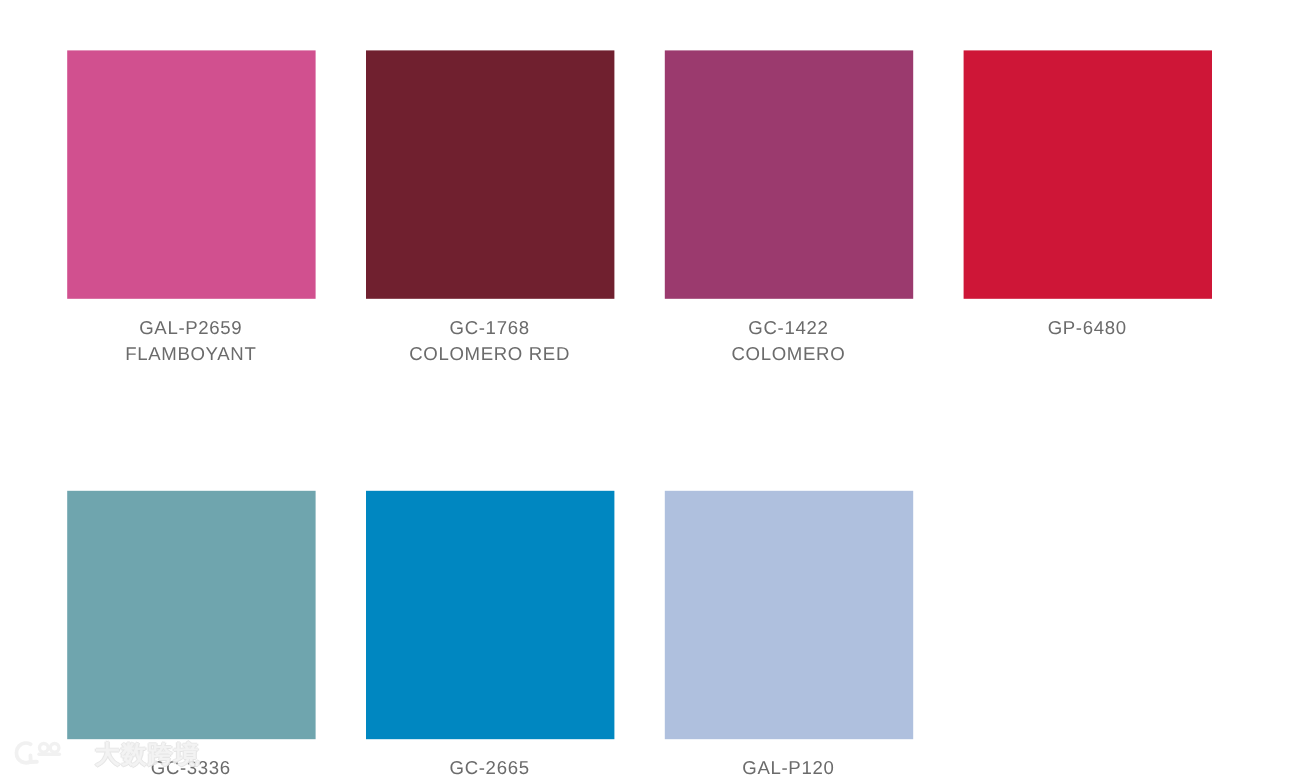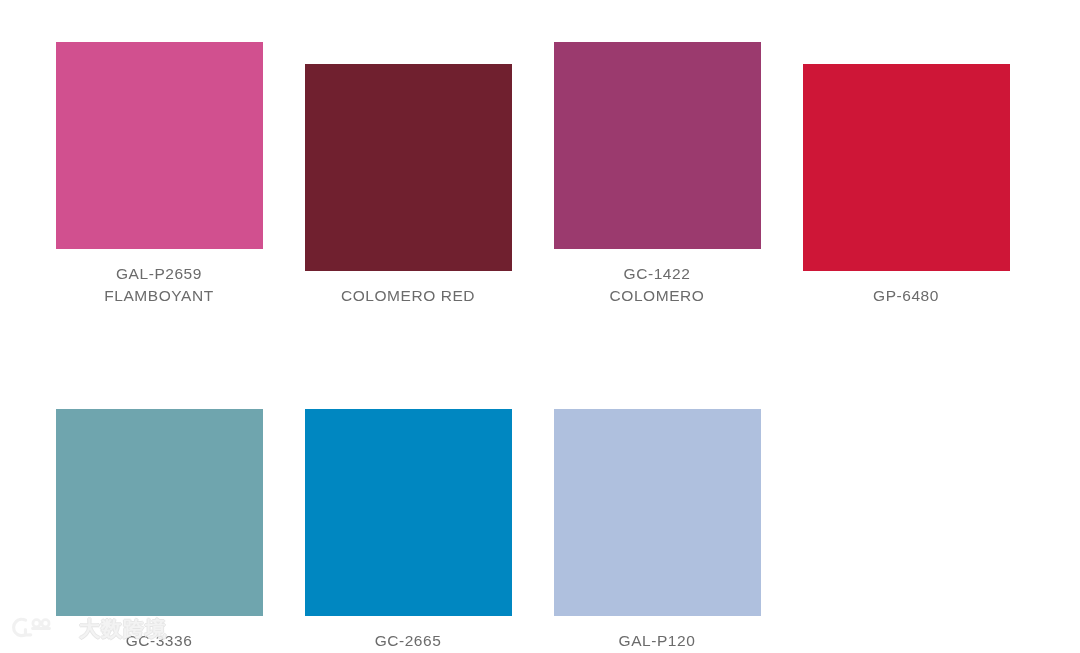--- a/index.html
+++ b/index.html
@@ -31,21 +31,20 @@
     grid-template-columns: repeat(4, 207px);
     column-gap: 42px;
     row-gap: 102px;
   }
 
   .swatch-cell {
     width: 190px;
     display: flex;
     flex-direction: column;
     align-items: center;
-    justify-content: flex-end;
   }
 
   .swatch-chip {
     width: 207px;
     height: 207px;
     display: block;
   }
 
   .swatch-caption {
     margin-top: 14px;
@@ -104,20 +103,21 @@
       <div class="swatch-cell">
         <div class="swatch-chip" style="background: rgb(209, 80, 143);"></div>
         <div class="swatch-caption">
           <span class="swatch-code">GAL-P2659</span>
           <span class="swatch-name">FLAMBOYANT</span>
         </div>
       </div>
       <div class="swatch-cell">
         <div class="swatch-chip" style="background: rgb(112, 32, 47);"></div>
         <div class="swatch-caption">
+          <span class="swatch-code">GC-1768</span>
           <span class="swatch-name">COLOMERO RED</span>
         </div>
       </div>
       <div class="swatch-cell">
         <div class="swatch-chip" style="background: rgb(155, 58, 110);"></div>
         <div class="swatch-caption">
           <span class="swatch-code">GC-1422</span>
           <span class="swatch-name">COLOMERO</span>
         </div>
       </div>

